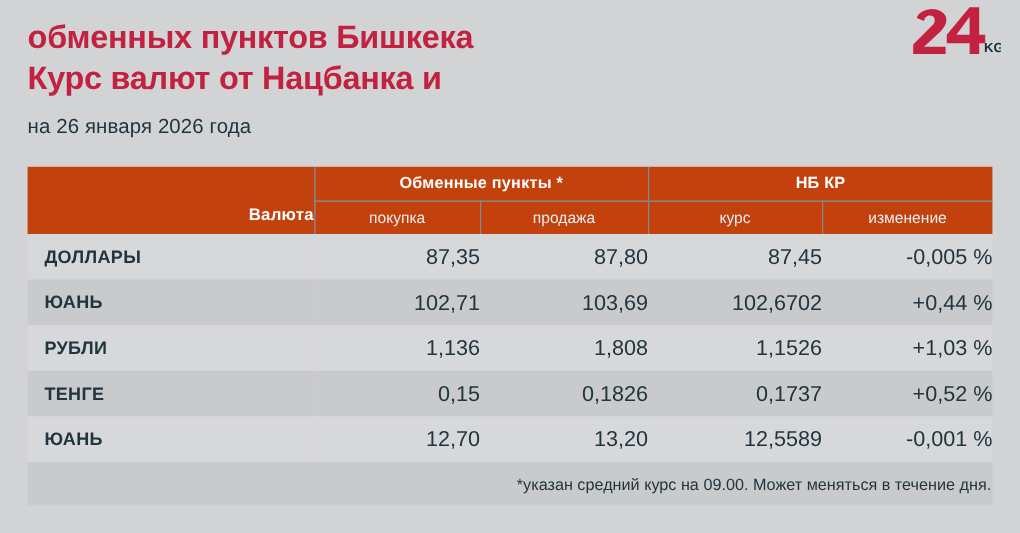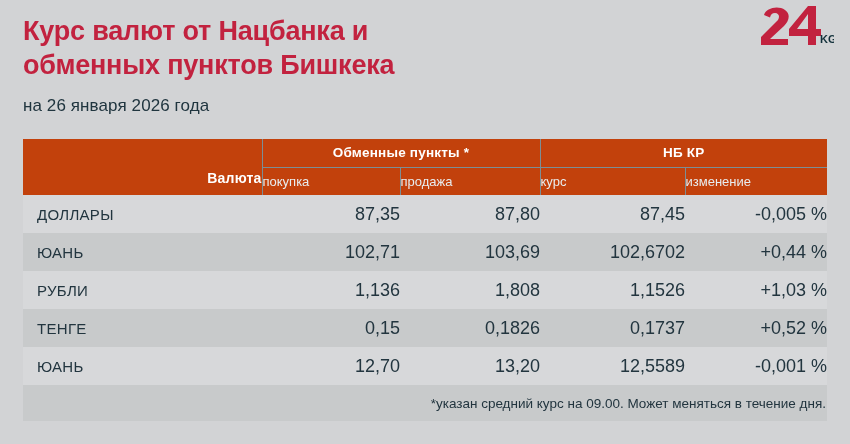--- a/index.html
+++ b/index.html
@@ -80,21 +80,21 @@
     border-bottom: 1px solid #7c8e95;
     text-align: center;
     letter-spacing: 0.2px;
   }
   th.sub-cell {
     height: 27px;
     line-height: 27px;
     font-weight: normal;
     font-size: 13px;
     border-left: 1px solid #7c8e95;
-    text-align: left;
+    text-align: center;
     color: #e8edef;
   }
   th.cur-head {
     text-align: right;
     padding-left: 28px;
     vertical-align: bottom;
     padding-bottom: 9px;
     font-size: 14px;
     letter-spacing: 0.2px;
     margin-top: 26px;
@@ -104,43 +104,43 @@
     height: 38px;
     font-size: 18px;
     color: #22353f;
     text-align: right;
     border: 0;
     padding: 0;
   }
   tbody td.cur {
     text-align: left;
     padding-left: 14px;
-    font-weight: normal;
+    font-weight: bold;
     font-size: 15px;
     letter-spacing: 0.3px;
   }
   tbody tr.odd  td { background: #d7d8da; }
   tbody tr.even td { background: #c8cacb; }
 
   tfoot td {
     background: #c8cacb;
     height: 34px;
     color: #22353f;
     font-size: 13.5px;
     text-align: right;
     padding-left: 18px;
   }
 </style>
 </head>
 <body>
 
 <div class="page-header">
   <h1 class="title">
+    <span class="title-line">обменных пунктов Бишкека</span>
     <span class="title-line">Курс валют от Нацбанка и</span>
-    <span class="title-line">обменных пунктов Бишкека</span>
   </h1>
   <div class="subtitle">на 26 января 2026 года</div>
 </div>
 
 <div class="logo">
   <svg width="76" height="42" viewBox="0 0 76 42" xmlns="http://www.w3.org/2000/svg">
 
     <path d="M6 11 C8 4, 20 1, 27 6 C33 10, 31 17, 26 22 L12 35 L30 35 L30 41 L3 41 L3 33 L20 16 C22 13, 21 9, 17 9 C14 9, 12.5 11, 12 13.5 Z" fill="#c2223f"></path>
 
     <path d="M50 2 L58 2 L58 25 L63 25 L63 32 L58 32 L58 41 L50 41 L50 32 L31 32 L31 25 Z M50 10 L39 25 L50 25 Z" fill="#c2223f"></path>

